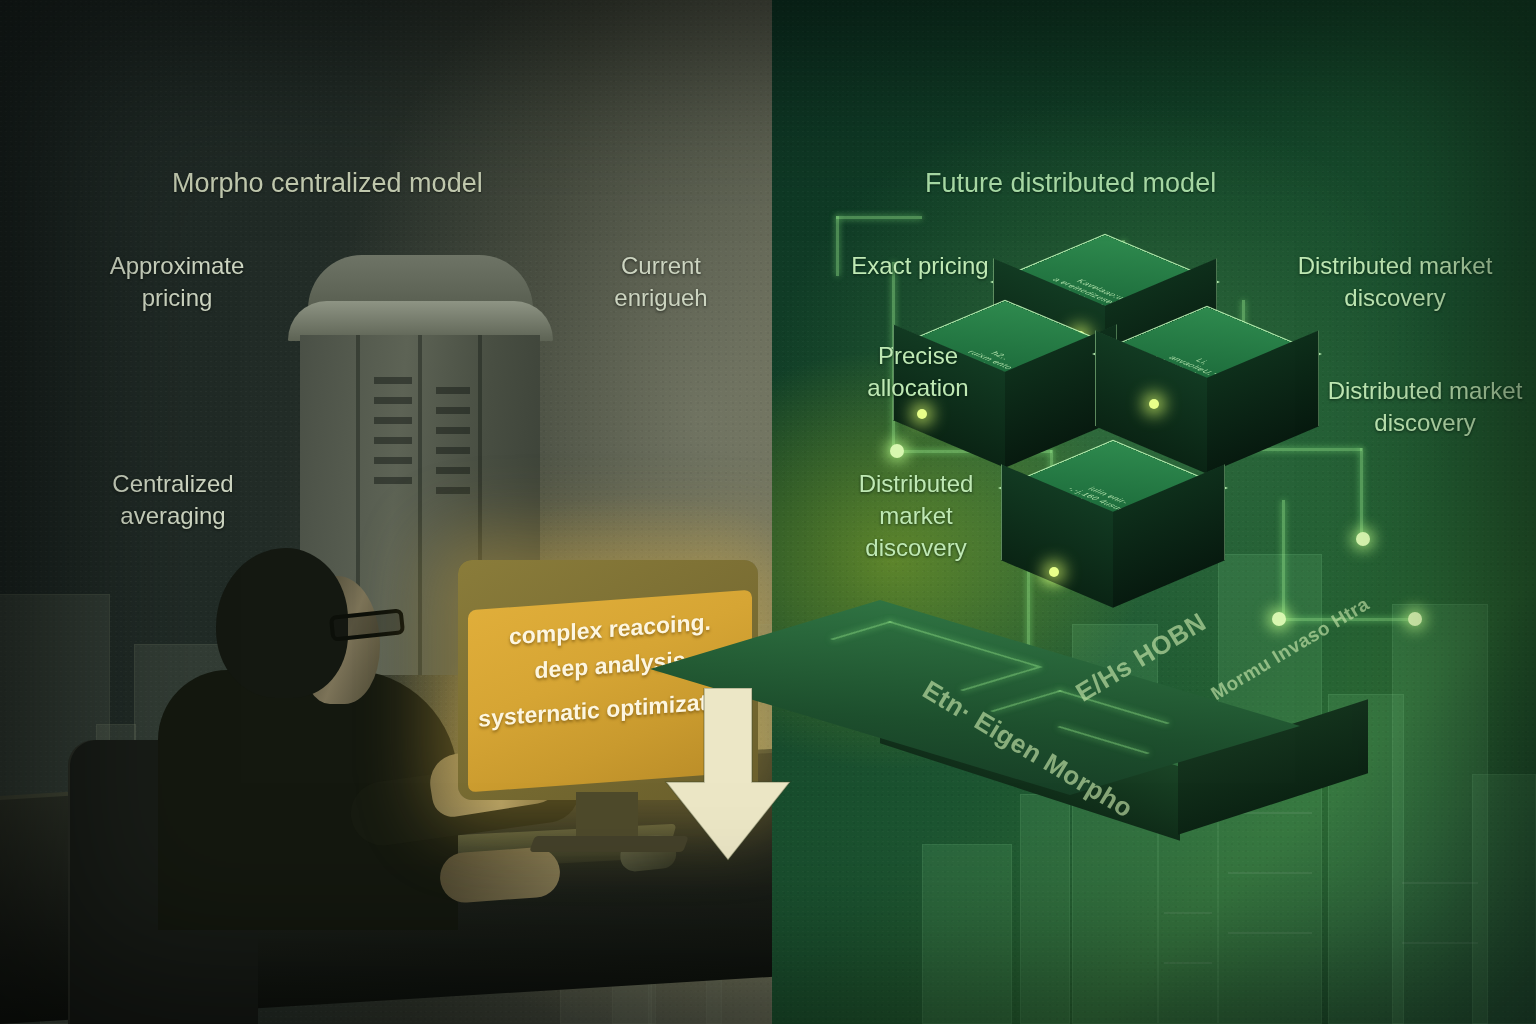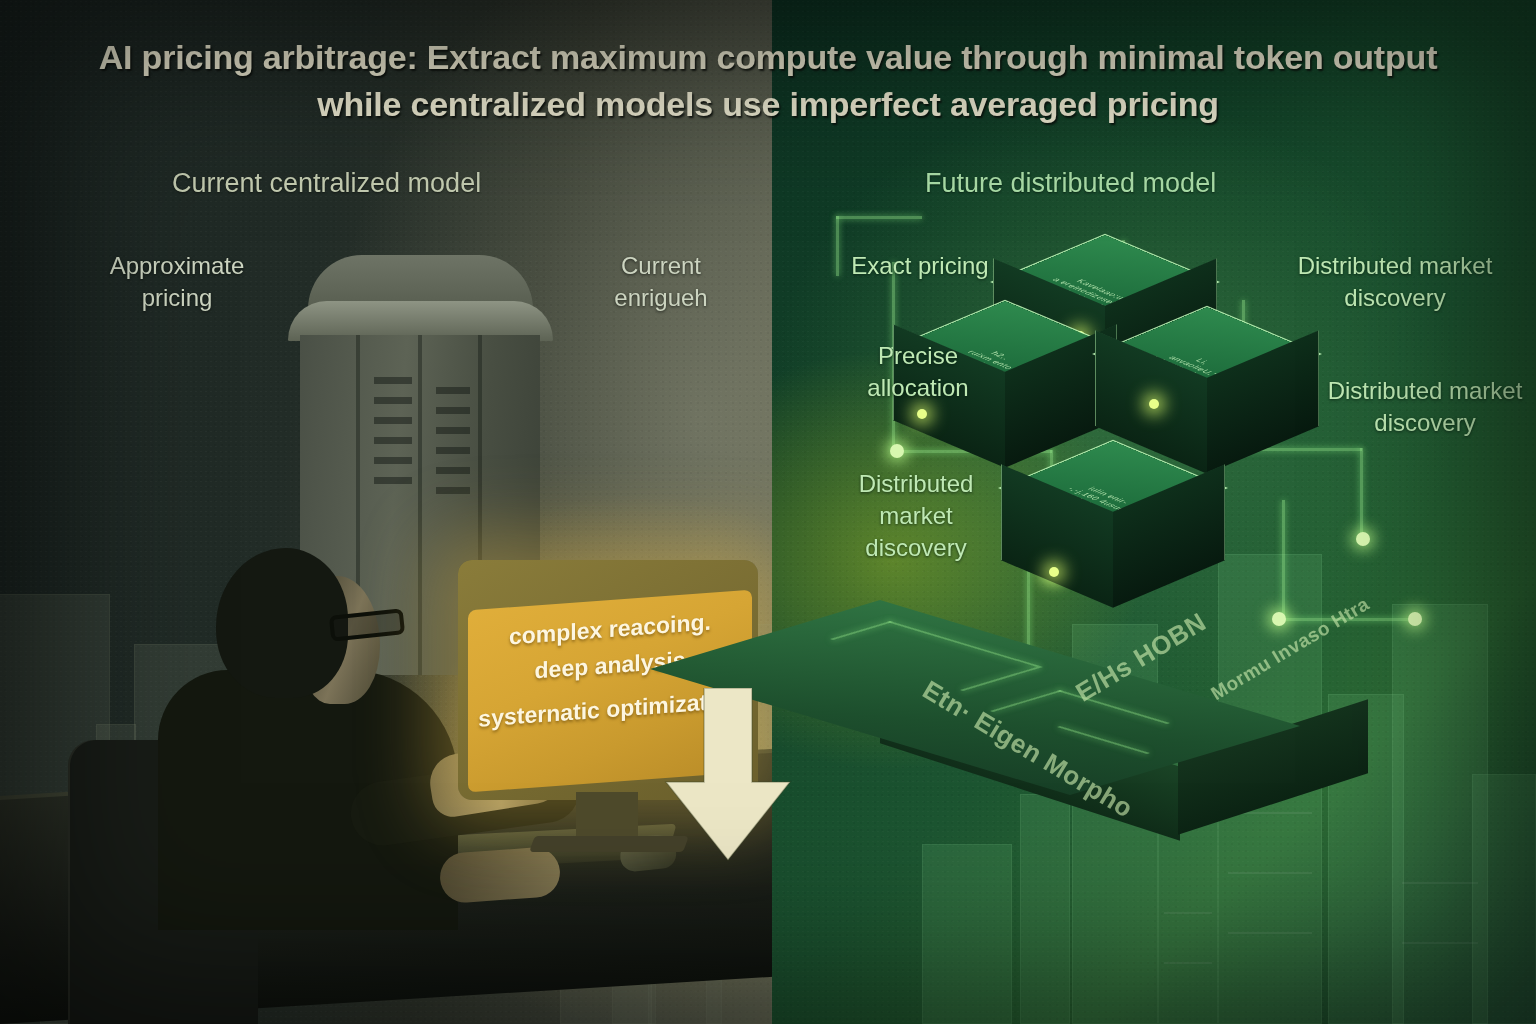--- a/index.html
+++ b/index.html
@@ -341,28 +341,30 @@
       <div class="cb-spark" style="left:-64px;top:126px;"></div>
     </div>
   </div>
 
   <div class="arrow">
     <svg width="180" height="180" viewBox="0 0 180 180" aria-hidden="true">
       <polygon points="66,0 114,0 114,94 152,94 90,172 28,94 66,94" fill="#ece7c6" stroke="rgba(60,70,40,.35)" stroke-width="1.5"></polygon>
     </svg>
   </div>
 
-  <div class="title">AI pricing arbitrage: Extract maximum compute value through minimal token output while centralized models use imperfect averaged pricing</div>
-
-  <div class="subhead sub-left">Current centralized model</div>
+
+  <div class="subhead sub-left">Morpho centralized model</div>
   <div class="subhead sub-right">Future distributed model</div>
 
   <div class="lbl l c" style="left:82px;top:250px;width:190px;">
     <span>Approximate pricing</span>
   </div>
+  <div class="lbl l c" style="left:78px;top:468px;width:190px;">
+    <span>Centralized averaging</span>
+  </div>
   <div class="lbl l c" style="left:576px;top:250px;width:170px;">
     <span>Current enrigueh</span>
   </div>
 
   <div class="lbl r c" style="left:845px;top:250px;width:150px;">
     <span>Exact pricing</span>
   </div>
   <div class="lbl r c" style="left:838px;top:340px;width:160px;">
     <span>Precise allocation</span>
   </div>

